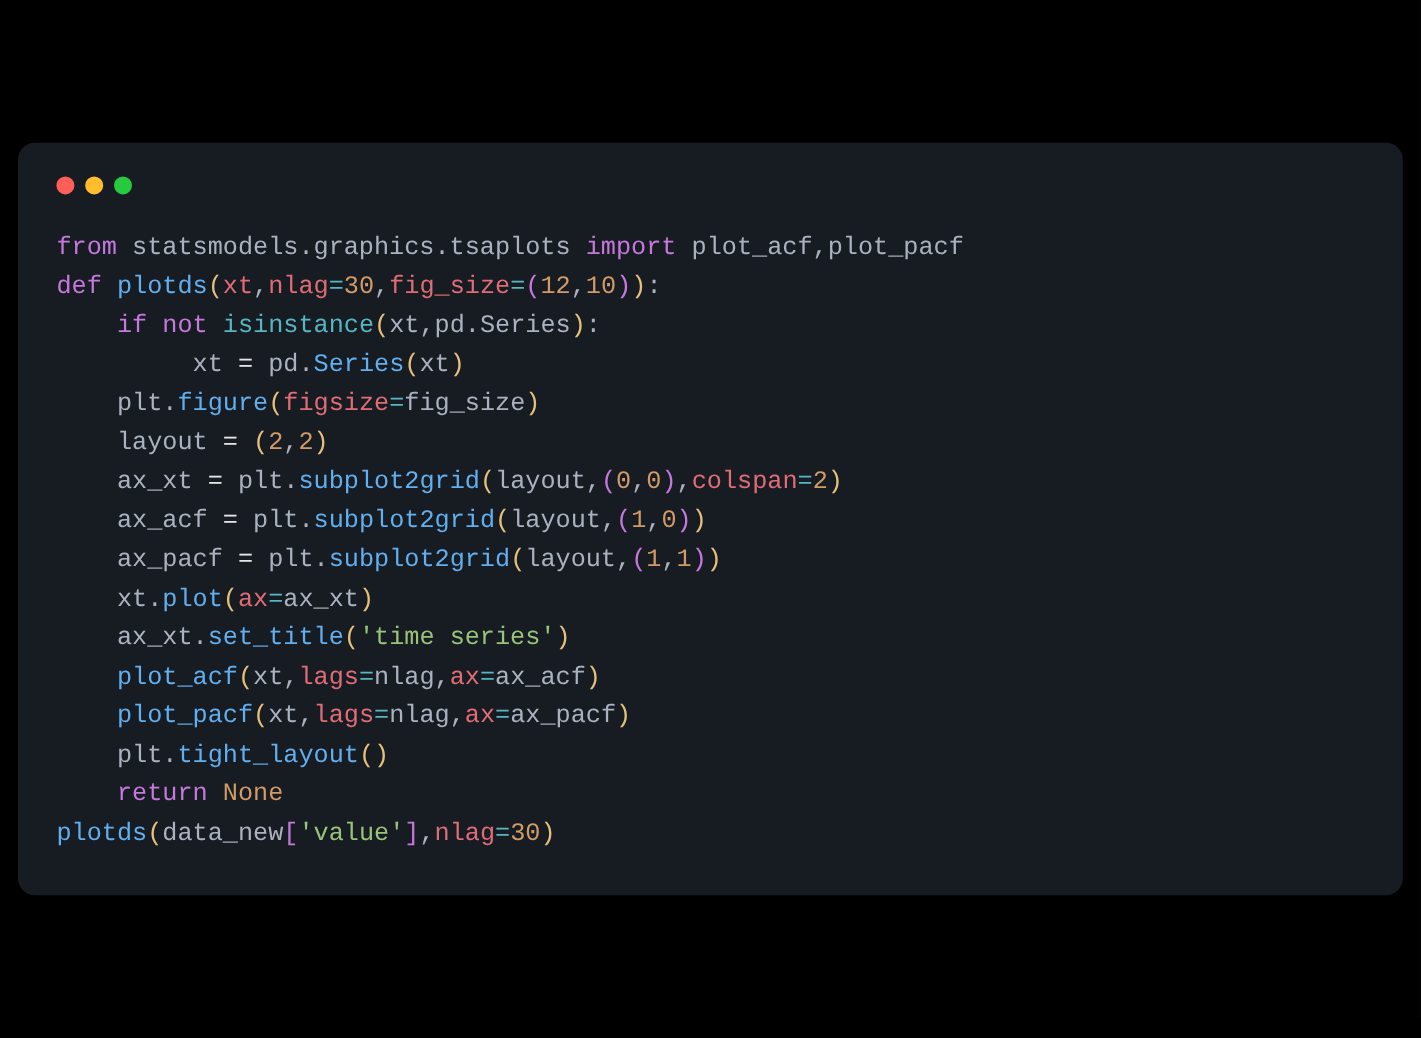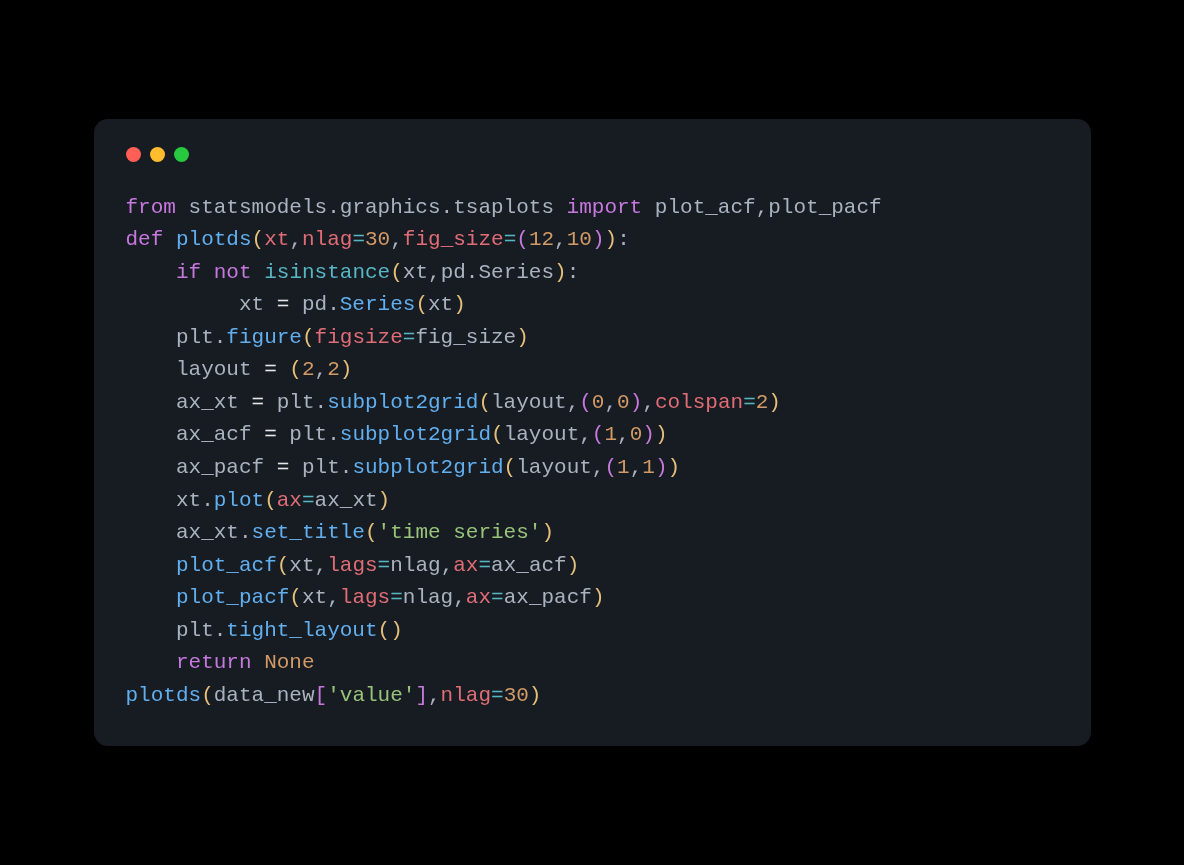--- a/index.html
+++ b/index.html
@@ -8,21 +8,21 @@
     width: 1184px;
     height: 865px;
     display: flex;
     align-items: center;
     justify-content: center;
     font-family: "SF Mono", "Monaco", "Menlo", "Consolas", "Liberation Mono", monospace;
   }
   .window {
     background: #171c23;
     border-radius: 14px;
-    width: 997px;
+    width: 1154px;
     padding: 28px 32px 34px 32px;
     box-shadow: 0 8px 30px rgba(0,0,0,0.5);
   }
   .titlebar {
     display: flex;
     gap: 9px;
     margin-bottom: 30px;
   }
   .dot {
     width: 15px;

